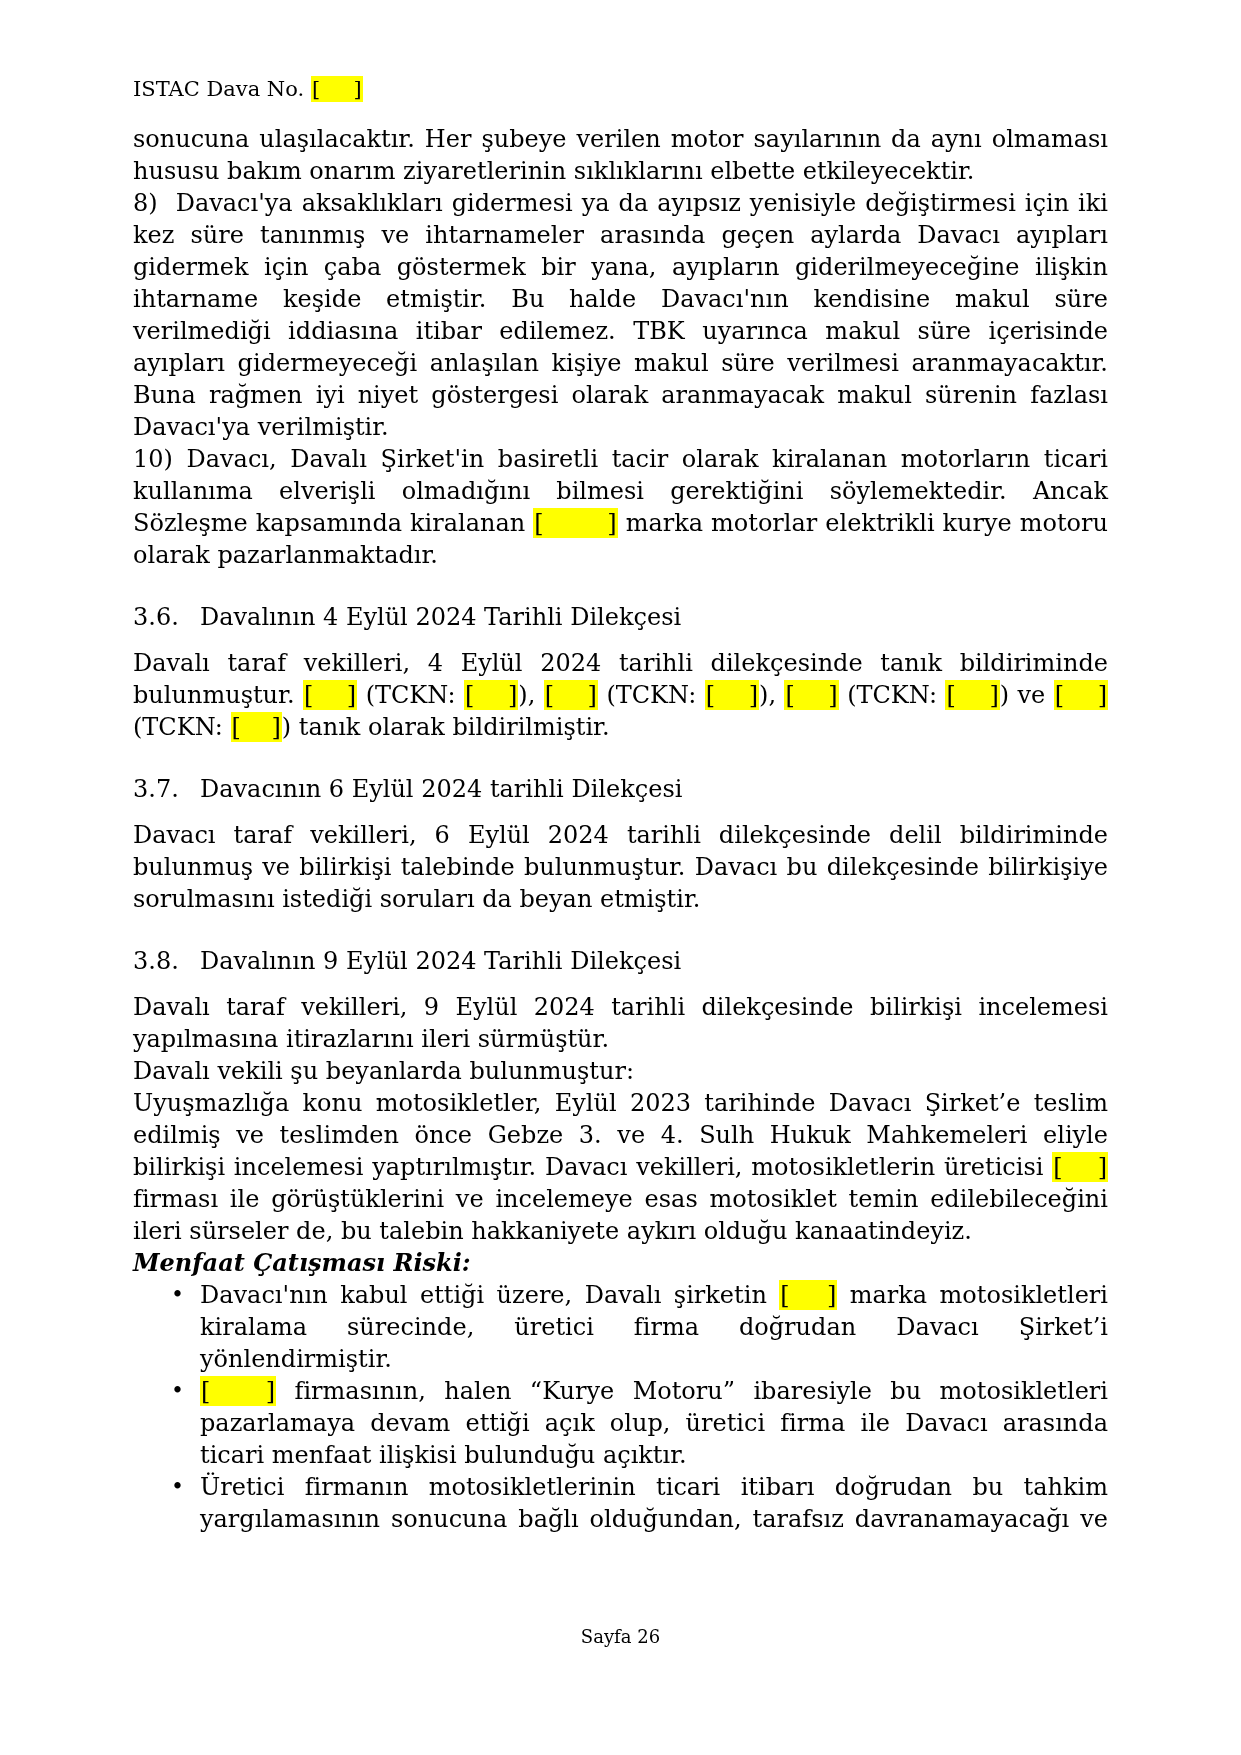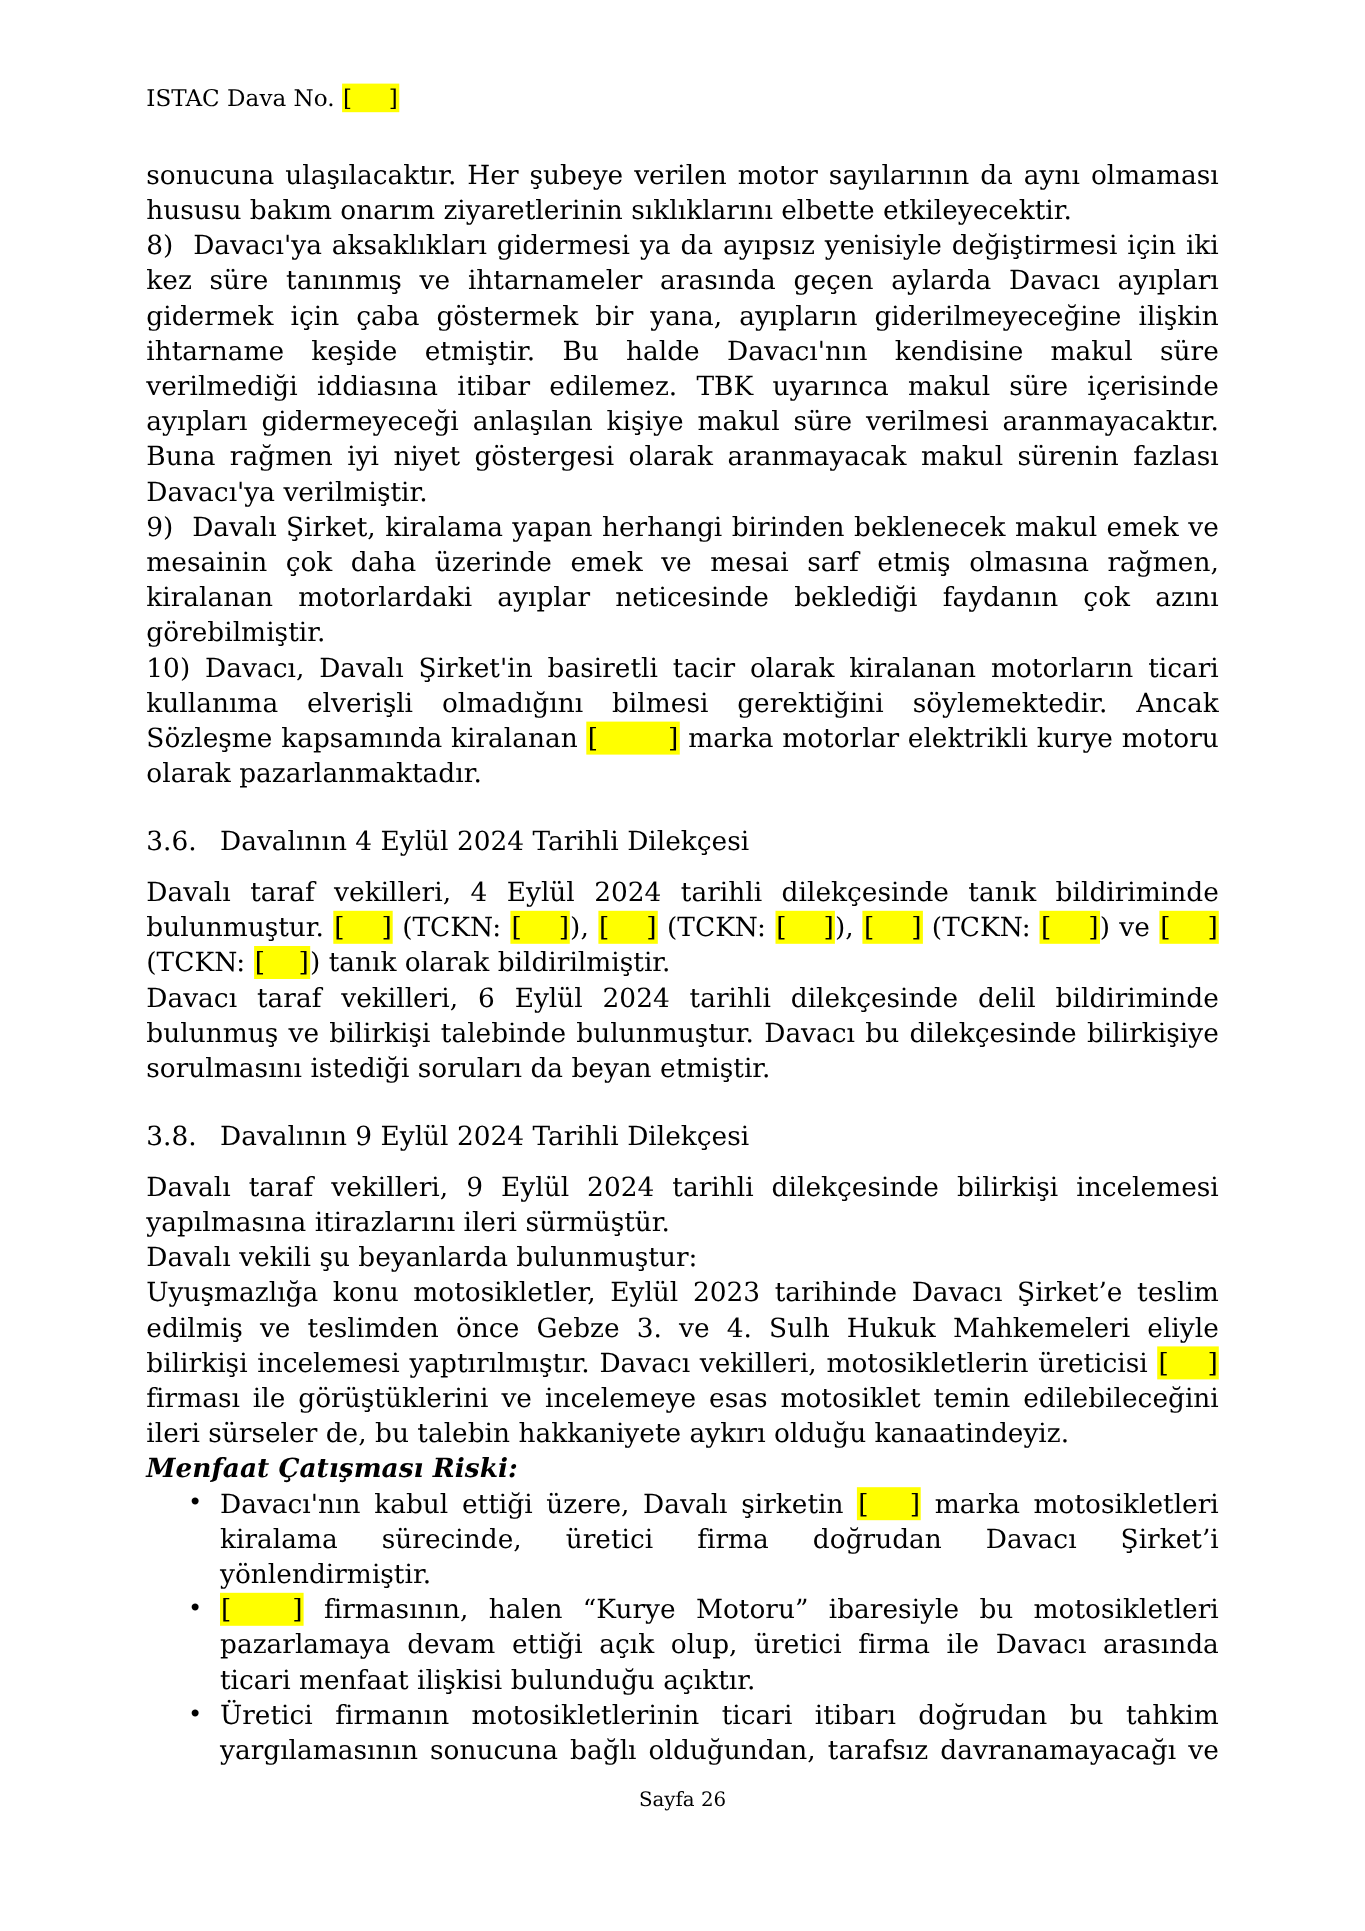--- a/index.html
+++ b/index.html
@@ -20,21 +20,20 @@
     line-height: 26px;
     white-space: nowrap;
   }
   .content {
     position: absolute;
     left: 133px;
     top: 123px;
     width: 975px;
     font-size: 24px;
     line-height: 32px;
-    margin-top: 20px;
   }
   .content p { margin: 0; text-align: justify; }
   .indent { margin-left: 33px; }
   h2 {
     font-size: 24px;
     font-weight: normal;
     margin: 30px 0 14px 0;
     text-align: left;
   }
   h2 .hnum { display: inline-block; width: 67px; }
@@ -74,28 +73,28 @@
   <div class="header">
     <span>ISTAC Dava No. </span><span class="hl">[&nbsp;&nbsp;&nbsp;&nbsp;&nbsp;]</span>
   </div>
 
   <div class="content">
 
     <p class="indent">sonucuna ulaşılacaktır. Her şubeye verilen motor sayılarının da aynı olmaması hususu bakım onarım ziyaretlerinin sıklıklarını elbette etkileyecektir.</p>
 
     <p class="indent">8)&nbsp; Davacı'ya aksaklıkları gidermesi ya da ayıpsız yenisiyle değiştirmesi için iki kez süre tanınmış ve ihtarnameler arasında geçen aylarda Davacı ayıpları gidermek için çaba göstermek bir yana, ayıpların giderilmeyeceğine ilişkin ihtarname keşide etmiştir. Bu halde Davacı'nın kendisine makul süre verilmediği iddiasına itibar edilemez. TBK uyarınca makul süre içerisinde ayıpları gidermeyeceği anlaşılan kişiye makul süre verilmesi aranmayacaktır. Buna rağmen iyi niyet göstergesi olarak aranmayacak makul sürenin fazlası Davacı'ya verilmiştir.</p>
 
-    <p class="indent">9)&nbsp; Davalı Şirket, kiralama yapan herhangi birinden beklenecek makul emek ve mesainin çok daha üzerinde emek ve mesai sarf etmiş olmasına rağmen, kiralanan motorlardaki ayıplar neticesinde beklediği faydanın çok azını görebilmiştir.</p>
 
     <p class="indent"><span>10) Davacı, Davalı Şirket'in basiretli tacir olarak kiralanan motorların ticari kullanıma elverişli olmadığını bilmesi gerektiğini söylemektedir. Ancak Sözleşme kapsamında kiralanan </span><span class="hl">[&nbsp;&nbsp;&nbsp;&nbsp;&nbsp;&nbsp;&nbsp;&nbsp;]</span><span> marka motorlar elektrikli kurye motoru olarak pazarlanmaktadır.</span></p>
 
     <h2><span class="hnum">3.6.</span><span>Davalının 4 Eylül 2024 Tarihli Dilekçesi</span></h2>
 
     <p><span>Davalı taraf vekilleri, 4 Eylül 2024 tarihli dilekçesinde tanık bildiriminde bulunmuştur. </span><span class="hl">[&nbsp;&nbsp;&nbsp;&nbsp;]</span><span> (TCKN: </span><span class="hl">[&nbsp;&nbsp;&nbsp;&nbsp;]</span><span>), </span><span class="hl">[&nbsp;&nbsp;&nbsp;&nbsp;]</span><span> (TCKN: </span><span class="hl">[&nbsp;&nbsp;&nbsp;&nbsp;]</span><span>), </span><span class="hl">[&nbsp;&nbsp;&nbsp;&nbsp;]</span><span> (TCKN: </span><span class="hl">[&nbsp;&nbsp;&nbsp;&nbsp;]</span><span>) ve </span><span class="hl">[&nbsp;&nbsp;&nbsp;&nbsp;]</span><span> (TCKN: </span><span class="hl">[&nbsp;&nbsp;&nbsp;&nbsp;]</span><span>) tanık olarak bildirilmiştir.</span></p>
 
+    <h2><span class="hnum">3.7.</span><span>Davacının 6 Eylül 2024 tarihli Dilekçesi</span></h2>
 
     <p>Davacı taraf vekilleri, 6 Eylül 2024 tarihli dilekçesinde delil bildiriminde bulunmuş ve bilirkişi talebinde bulunmuştur. Davacı bu dilekçesinde bilirkişiye sorulmasını istediği soruları da beyan etmiştir.</p>
 
     <h2><span class="hnum">3.8.</span><span>Davalının 9 Eylül 2024 Tarihli Dilekçesi</span></h2>
 
     <p>Davalı taraf vekilleri, 9 Eylül 2024 tarihli dilekçesinde bilirkişi incelemesi yapılmasına itirazlarını ileri sürmüştür.</p>
     <p>Davalı vekili şu beyanlarda bulunmuştur:</p>
     <p><span>Uyuşmazlığa konu motosikletler, Eylül 2023 tarihinde Davacı Şirket’e teslim edilmiş ve teslimden önce Gebze 3. ve 4. Sulh Hukuk Mahkemeleri eliyle bilirkişi incelemesi yaptırılmıştır. Davacı vekilleri, motosikletlerin üreticisi </span><span class="hl">[&nbsp;&nbsp;&nbsp;&nbsp;]</span><span> firması ile görüştüklerini ve incelemeye esas motosiklet temin edilebileceğini ileri sürseler de, bu talebin hakkaniyete aykırı olduğu kanaatindeyiz.</span></p>
 
     <p class="bi">Menfaat Çatışması Riski:</p>

